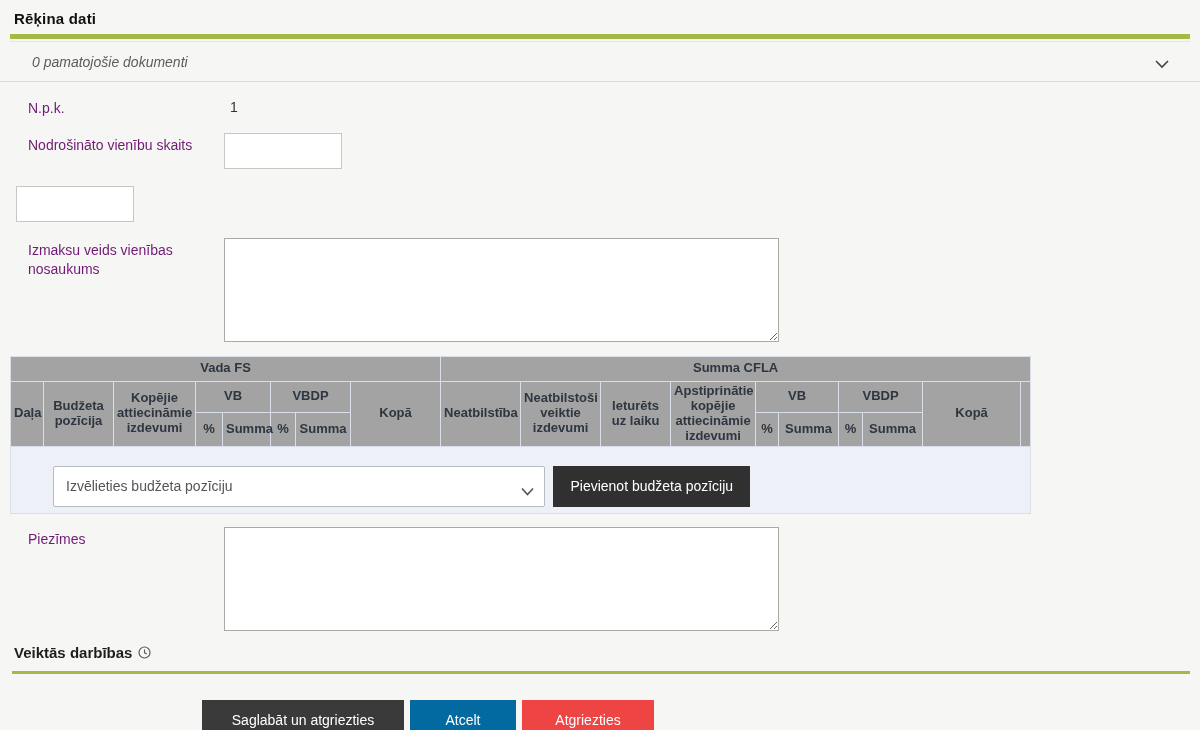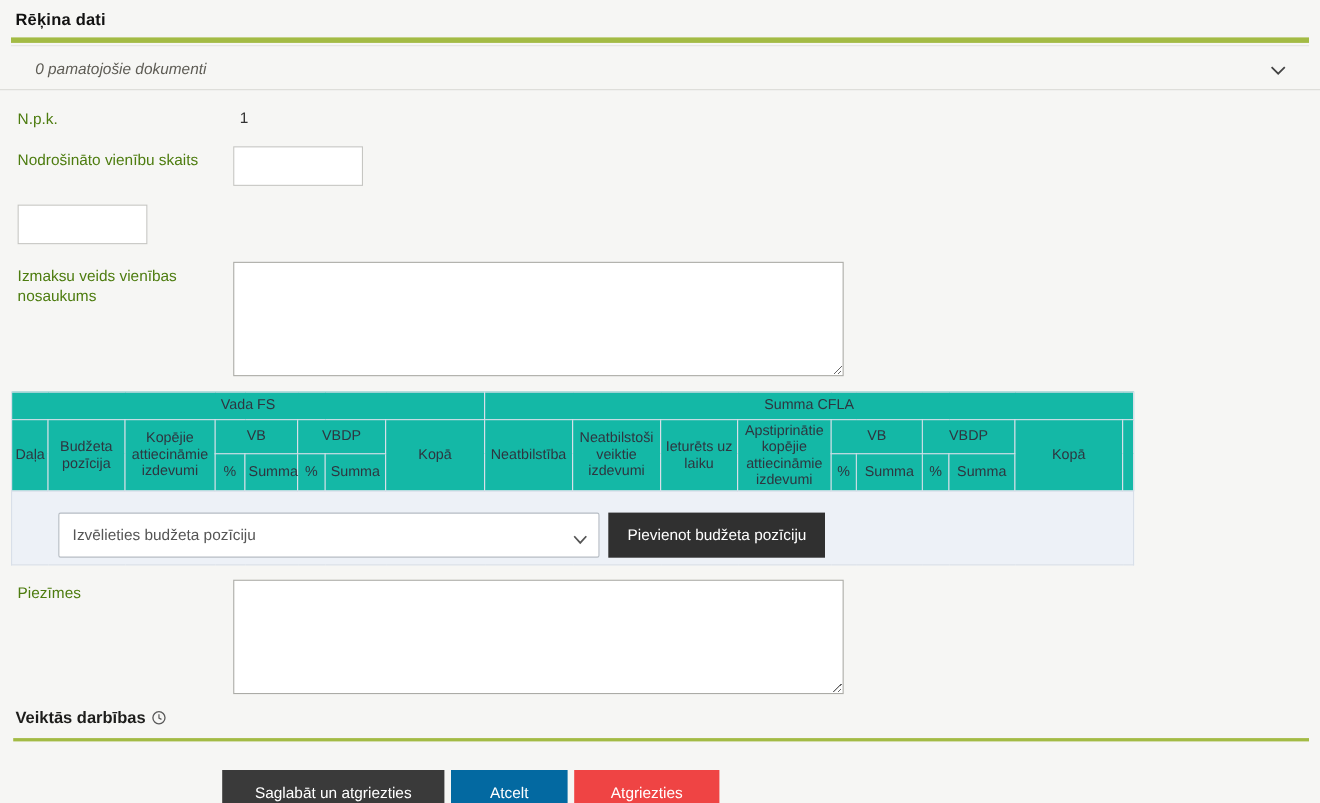--- a/index.html
+++ b/index.html
@@ -28,21 +28,21 @@
     cursor:pointer;
     font-style:italic;
   }
   .accordion .chev {
     position:absolute; right:31px; top:14px; width:14px; height:10px;
   }
 
   .frow { display:flex; align-items:flex-start; margin-left:16px; }
   .flabel {
     width:196px; padding-top:3px;
-    font-size:14px; color:#4d7c0f; line-height:1.35;
+    font-size:14px; color:#701a75; line-height:1.35;margin-left:12px;
   }
   .fvalue { font-size:14px; color:#333; padding-top:3px; padding-left:6px; }
 
   .row-npk   { margin-top:14px; }
   .row-units { margin-top:15px; }
   .row-cost  { margin-top:17px; }
   .row-type  { margin-top:16px; }
   .row-notes { margin-top:13px; }
 
   input.small-input {
@@ -55,23 +55,23 @@
     border:1px solid #ababa6; background:#fff;
     font-family:inherit; font-size:14px; padding:4px 6px;
   }
 
   table.budget-table {
     margin:14px 0 0 10px;
     border-collapse:collapse; table-layout:fixed;
     width:1020px;
   }
   .budget-table th {
-    background:#14b8a6;
+    background:#a3a3a3;
     border:1px solid #d8dfe9;
-    font-size:13px; font-weight:normal; color:#2e3640;
+    font-size:13px; font-weight:bold; color:#2e3640;
     padding:2px 3px; line-height:1.15;
   }
   .budget-table tr.group-row th { height:25px; }
   .budget-table tr.mid-row th   { height:30px; }
   .budget-table tr.sub-row th   { height:33px; }
   .budget-table td.ctrl-cell {
     background:#edf1f7;
     border:1px solid #d8dfe9;
     padding:19px 0 6px 42px;
     height:53px;

